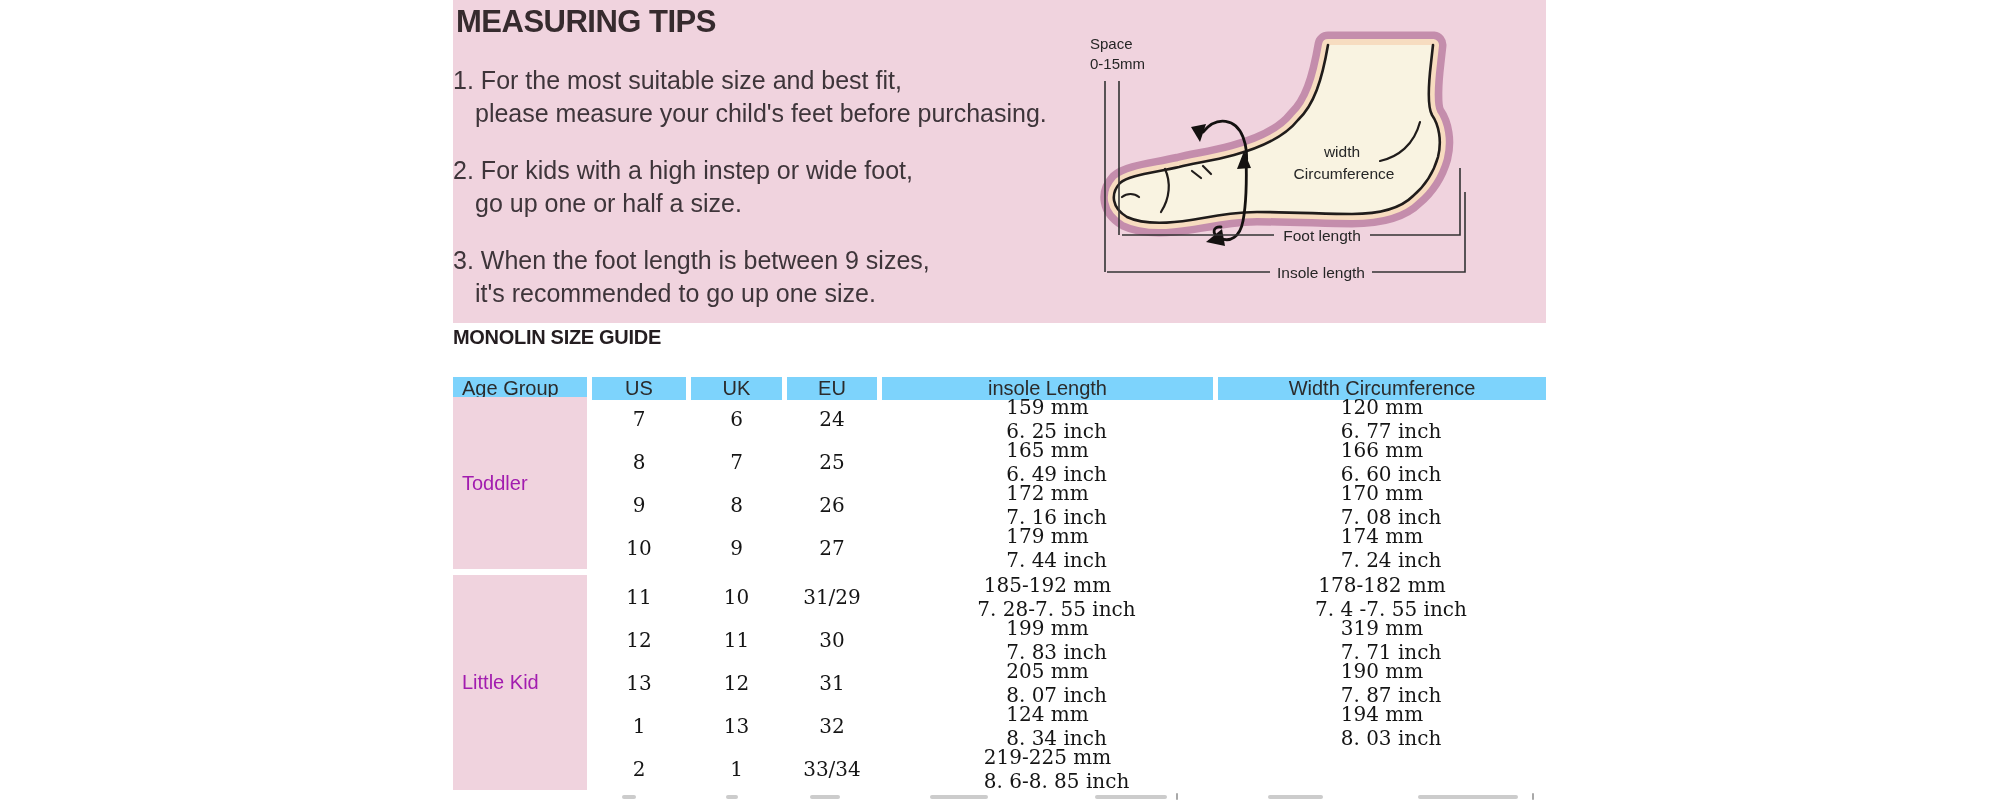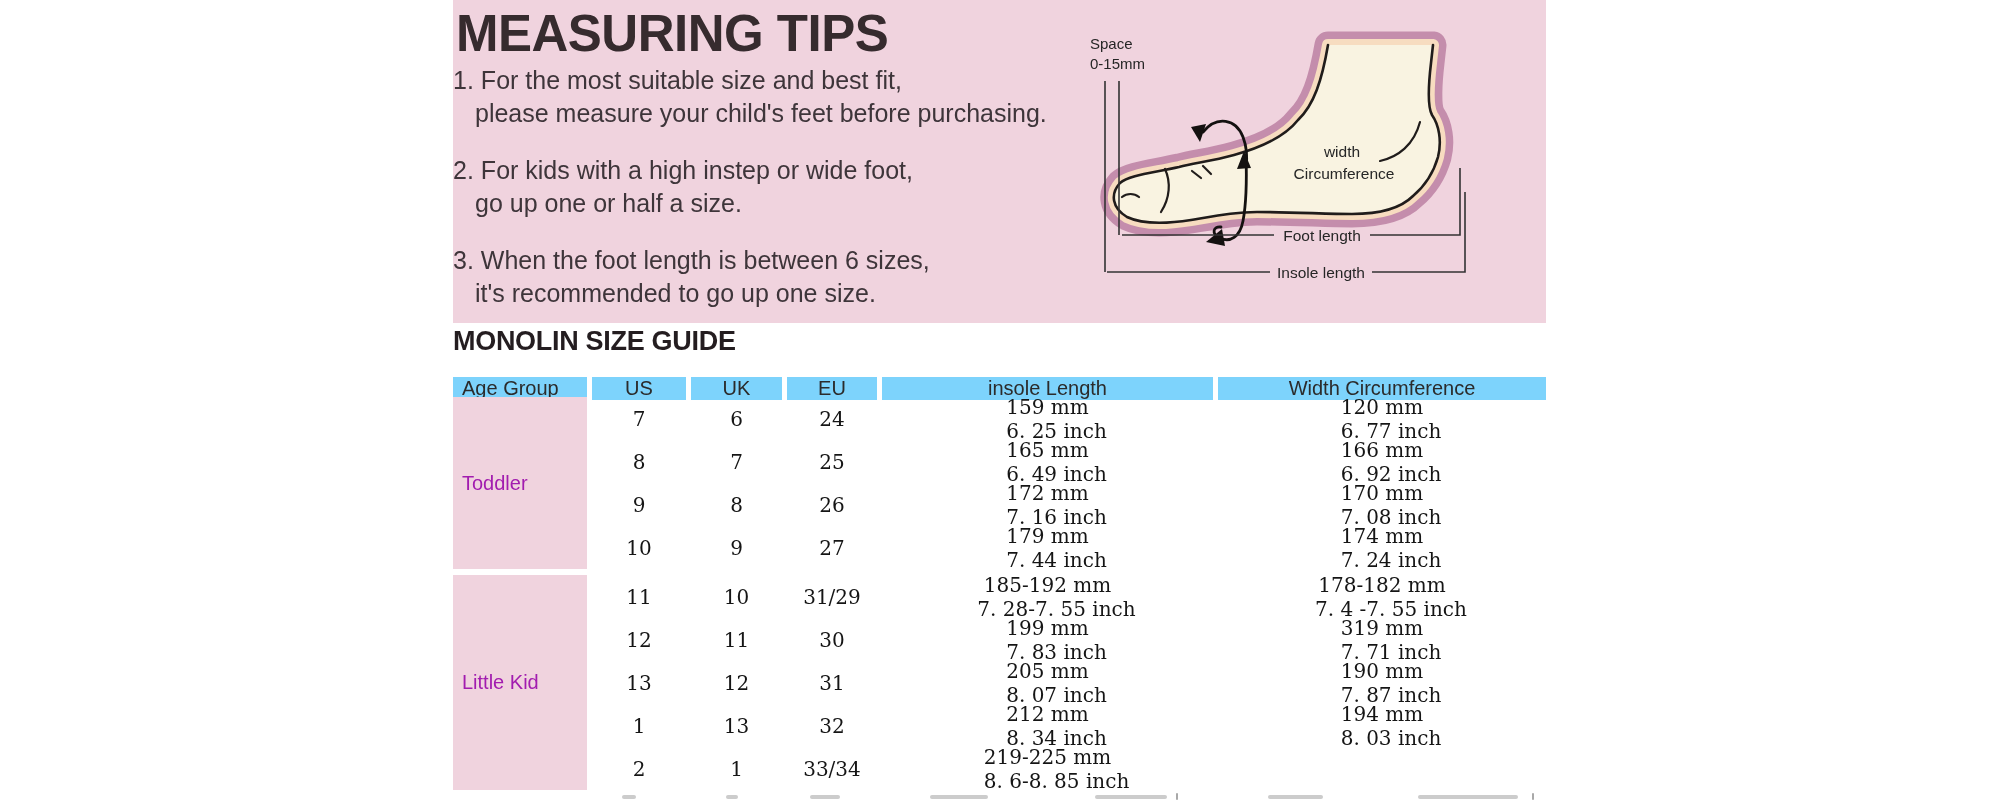--- a/index.html
+++ b/index.html
@@ -7,38 +7,38 @@
     width:2000px;height:800px;position:relative;background:#ffffff;
     font-family:"Liberation Sans", sans-serif;overflow:hidden;
   }
   
   .panel{
     position:absolute;left:453px;top:0;width:1093px;height:323px;
     background:#f0d3de;
   }
   .measuring-title{
     position:absolute;left:3px;top:4px;
-    font-size:51px;font-weight:700;letter-spacing:-.5px;color:#362b2e;
+    font-size:31px;font-weight:700;letter-spacing:-.5px;color:#362b2e;
   }
   .tips{
     position:absolute;left:0;top:64px;width:620px;
     font-size:25px;line-height:33px;color:#3e353a;
   }
   .tip{margin-bottom:24px;}
   .tip .l1{white-space:nowrap;}
   .tip .num{padding-right:7px;}
   .tip .l2{padding-left:22px;white-space:nowrap;}
 
   
   .diagram{position:absolute;left:597px;top:0;width:470px;height:300px;}
 
   
   .guide-title{
     position:absolute;left:453px;top:326px;
-    font-size:27px;font-weight:700;color:#241d20;letter-spacing:-.3px;
+    font-size:20px;font-weight:700;color:#241d20;letter-spacing:-.3px;
   }
   .table{position:absolute;left:453px;top:353px;width:1093px;}
   .grid{
     display:grid;
     grid-template-columns:134px 94px 91px 90px 331px 328px;
     column-gap:5px;
   }
   .thead{height:38px;}
   .thead .hcell{
     background:#7dd3fc;display:flex;align-items:center;justify-content:center;
@@ -78,21 +78,21 @@
   <div class="tips">
     <div class="tip">
       <div class="l1"><span class="num">1.</span><span>For the most suitable size and best fit,</span></div>
       <div class="l2">please measure your child's feet before purchasing.</div>
     </div>
     <div class="tip">
       <div class="l1"><span class="num">2.</span><span>For kids with a high instep or wide foot,</span></div>
       <div class="l2">go up one or half a size.</div>
     </div>
     <div class="tip">
-      <div class="l1"><span class="num">3.</span><span>When the foot length is between 6 sizes,</span></div>
+      <div class="l1"><span class="num">3.</span><span>When the foot length is between 9 sizes,</span></div>
       <div class="l2">it's recommended to go up one size.</div>
     </div>
   </div>
 
   <svg class="diagram" viewBox="0 0 470 290">
 
     <path d="M 278,40 C 272,75 264,100 248,115 C 233,134 206,144 184,150 C 162,156 145,158 129,162
              C 102,168 79,170 70,178 C 60,189 62,203 77,212 C 96,221 122,218 141,215
              C 171,210 187,207 207,207 C 242,207 277,209 302,209 C 332,209 352,202 363,191
              C 376,180 384,166 388,152 C 392,136 389,120 382,110 C 377,101 379,75 381,58 L 383,40 Z" fill="#c48dac" stroke="#c48dac" stroke-width="27" stroke-linejoin="round"></path>
@@ -171,21 +171,21 @@
 
     <div class="dcell">8</div>
     <div class="dcell">7</div>
     <div class="dcell">25</div>
     <div class="dcell split">
         <span class="half">165 mm</span>
         <span class="half inch">6. 49 inch</span>
       </div>
     <div class="dcell split">
         <span class="half">166 mm</span>
-        <span class="half inch">6. 92 inch</span>
+        <span class="half inch">6. 60 inch</span>
       </div>
 
     <div class="dcell">9</div>
     <div class="dcell">8</div>
     <div class="dcell">26</div>
     <div class="dcell split">
         <span class="half">172 mm</span>
         <span class="half inch">7. 16 inch</span>
       </div>
     <div class="dcell split">
@@ -242,21 +242,21 @@
       </div>
     <div class="dcell split">
         <span class="half">190 mm</span>
         <span class="half inch">7. 87 inch</span>
       </div>
 
     <div class="dcell">1</div>
     <div class="dcell">13</div>
     <div class="dcell">32</div>
     <div class="dcell split">
-        <span class="half">212 mm</span>
+        <span class="half">124 mm</span>
         <span class="half inch">8. 34 inch</span>
       </div>
     <div class="dcell split">
         <span class="half">194 mm</span>
         <span class="half inch">8. 03 inch</span>
       </div>
 
     <div class="dcell">2</div>
     <div class="dcell">1</div>
     <div class="dcell">33/34</div>

